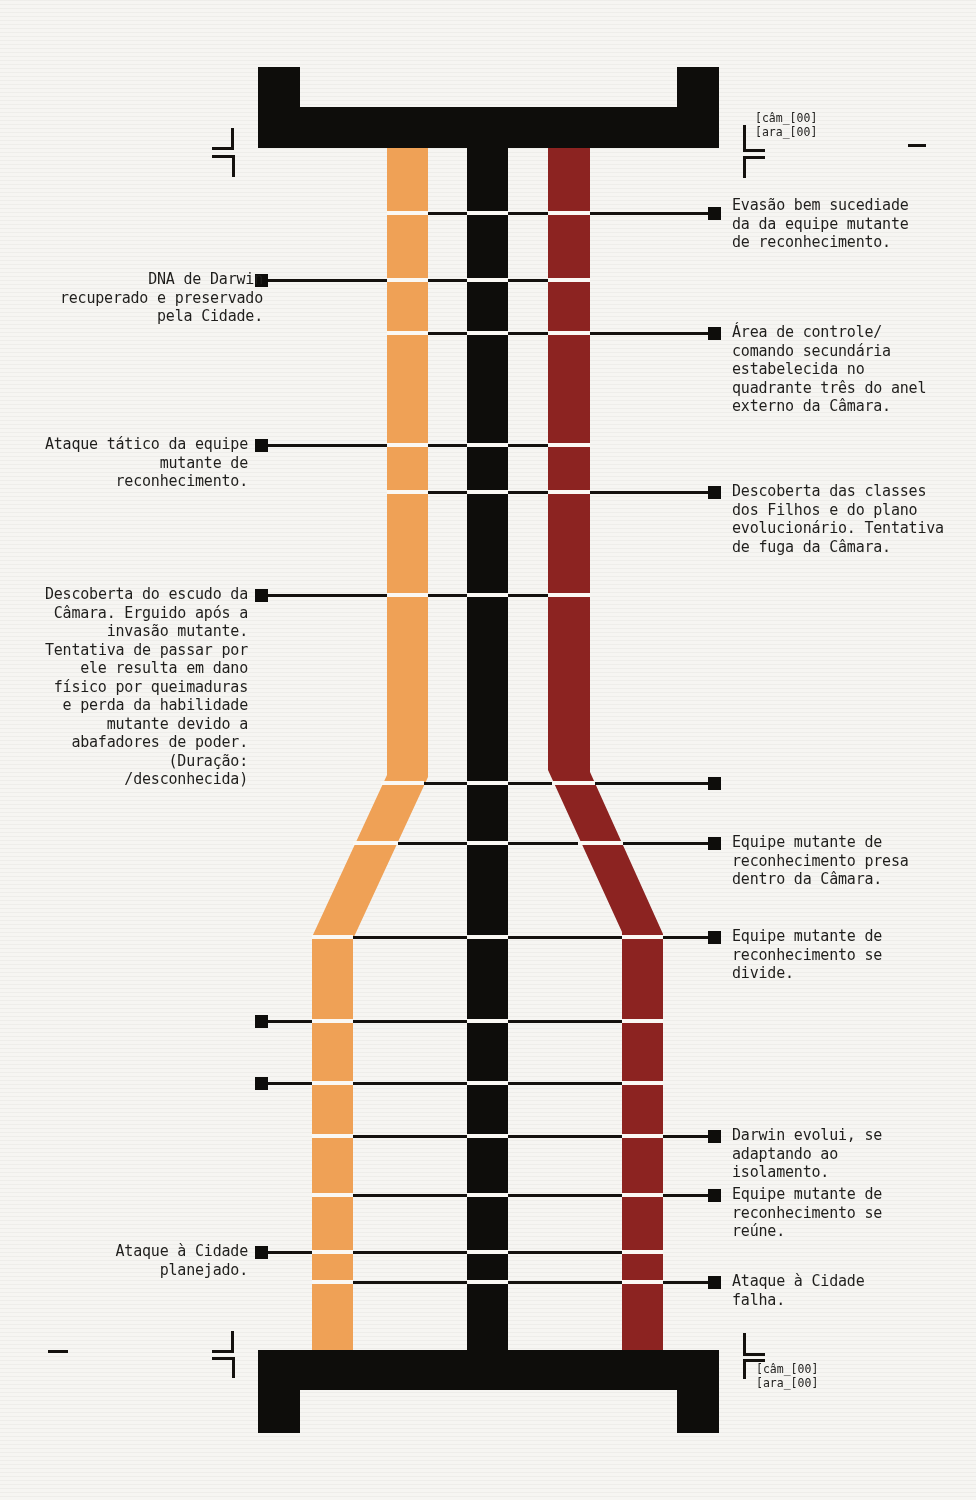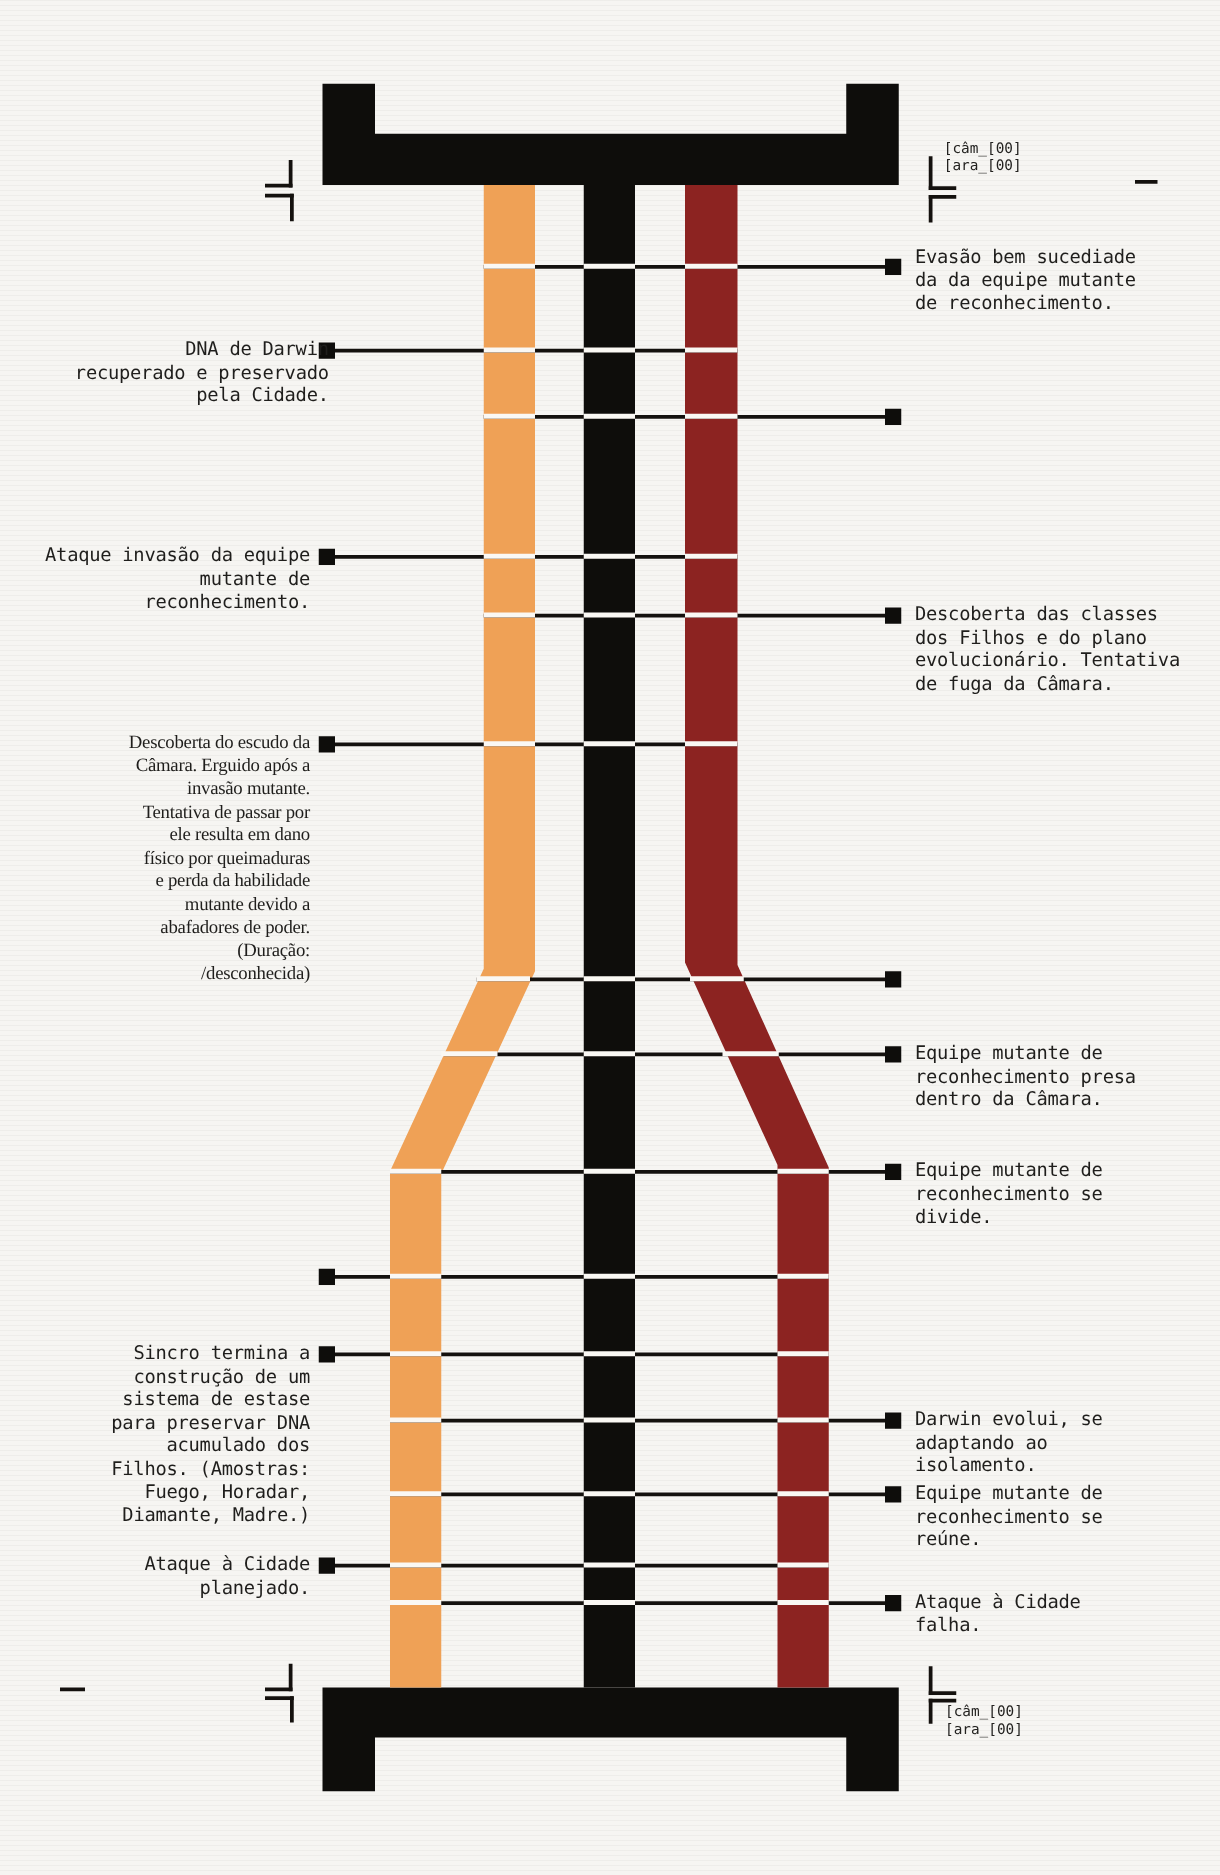--- a/index.html
+++ b/index.html
@@ -77,46 +77,51 @@
   <div class="marker" style="left:255px;top:274px;"></div>
   <div class="lbl l" style="left:26px;top:270px;width:237px;">DNA de Darwin
 recuperado e preservado
 pela Cidade.</div>
 
   <div class="evline" style="left:387px;top:332px;width:321px;"></div>
   <div class="tick" style="left:387px;top:331px;width:41px;"></div>
   <div class="tick" style="left:467px;top:331px;width:41px;"></div>
   <div class="tick" style="left:548px;top:331px;width:42px;"></div>
   <div class="marker" style="left:708px;top:327px;"></div>
+  <div class="lbl r" style="left:732px;top:323px;width:225px;">Área de controle/
+comando secundária
+estabelecida no
+quadrante três do anel
+externo da Câmara.</div>
 
   <div class="evline" style="left:261px;top:444px;width:329px;"></div>
   <div class="tick" style="left:387px;top:443px;width:41px;"></div>
   <div class="tick" style="left:467px;top:443px;width:41px;"></div>
   <div class="tick" style="left:548px;top:443px;width:42px;"></div>
   <div class="marker" style="left:255px;top:439px;"></div>
-  <div class="lbl l" style="left:11px;top:435px;width:237px;">Ataque invasão da equipe
+  <div class="lbl l" style="left:11px;top:435px;width:237px;">Ataque tático da equipe
 mutante de
 reconhecimento.</div>
 
   <div class="evline" style="left:387px;top:491px;width:321px;"></div>
   <div class="tick" style="left:387px;top:490px;width:41px;"></div>
   <div class="tick" style="left:467px;top:490px;width:41px;"></div>
   <div class="tick" style="left:548px;top:490px;width:42px;"></div>
   <div class="marker" style="left:708px;top:486px;"></div>
   <div class="lbl r" style="left:732px;top:482px;width:228px;">Descoberta das classes
 dos Filhos e do plano
 evolucionário. Tentativa
 de fuga da Câmara.</div>
 
   <div class="evline" style="left:261px;top:594px;width:329px;"></div>
   <div class="tick" style="left:387px;top:593px;width:41px;"></div>
   <div class="tick" style="left:467px;top:593px;width:41px;"></div>
   <div class="tick" style="left:548px;top:593px;width:42px;"></div>
   <div class="marker" style="left:255px;top:589px;"></div>
-  <div class="lbl l" style="left:11px;top:585px;width:237px;font-family:Liberation Serif, serif;">Descoberta do escudo da
+  <div class="lbl l" style="left:11px;top:585px;width:237px;">Descoberta do escudo da
 Câmara. Erguido após a
 invasão mutante.
 Tentativa de passar por
 ele resulta em dano
 físico por queimaduras
 e perda da habilidade
 mutante devido a
 abafadores de poder.
 (Duração:
 /desconhecida)</div>
@@ -149,28 +154,20 @@
   <div class="tick" style="left:312px;top:1019px;width:41px;"></div>
   <div class="tick" style="left:467px;top:1019px;width:41px;"></div>
   <div class="tick" style="left:622px;top:1019px;width:41px;"></div>
   <div class="marker" style="left:255px;top:1015px;"></div>
 
   <div class="evline" style="left:261px;top:1082px;width:402px;"></div>
   <div class="tick" style="left:312px;top:1081px;width:41px;"></div>
   <div class="tick" style="left:467px;top:1081px;width:41px;"></div>
   <div class="tick" style="left:622px;top:1081px;width:41px;"></div>
   <div class="marker" style="left:255px;top:1077px;"></div>
-  <div class="lbl l" style="left:11px;top:1073px;width:237px;">Sincro termina a
-construção de um
-sistema de estase
-para preservar DNA
-acumulado dos
-Filhos. (Amostras:
-Fuego, Horadar,
-Diamante, Madre.)</div>
 
   <div class="evline" style="left:312px;top:1135px;width:396px;"></div>
   <div class="tick" style="left:312px;top:1134px;width:41px;"></div>
   <div class="tick" style="left:467px;top:1134px;width:41px;"></div>
   <div class="tick" style="left:622px;top:1134px;width:41px;"></div>
   <div class="marker" style="left:708px;top:1130px;"></div>
   <div class="lbl r" style="left:732px;top:1126px;width:225px;">Darwin evolui, se
 adaptando ao
 isolamento.</div>
 

